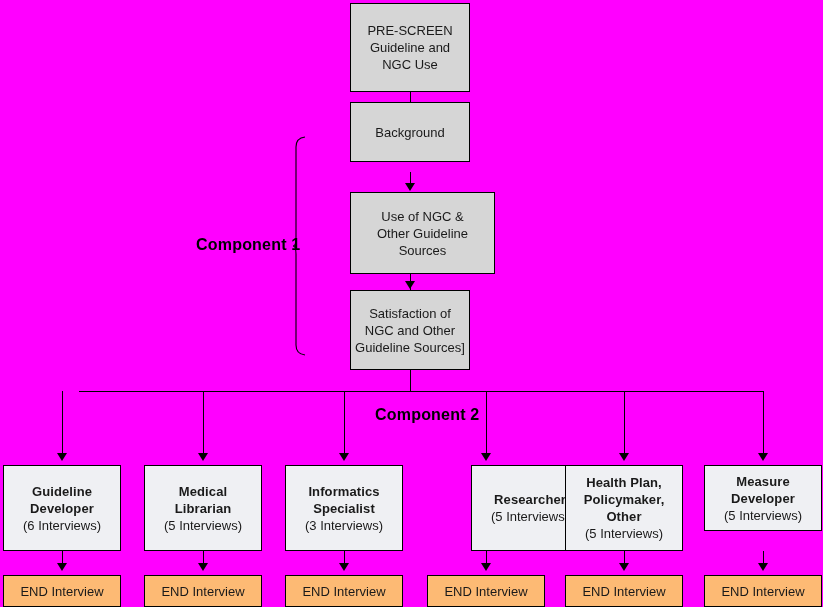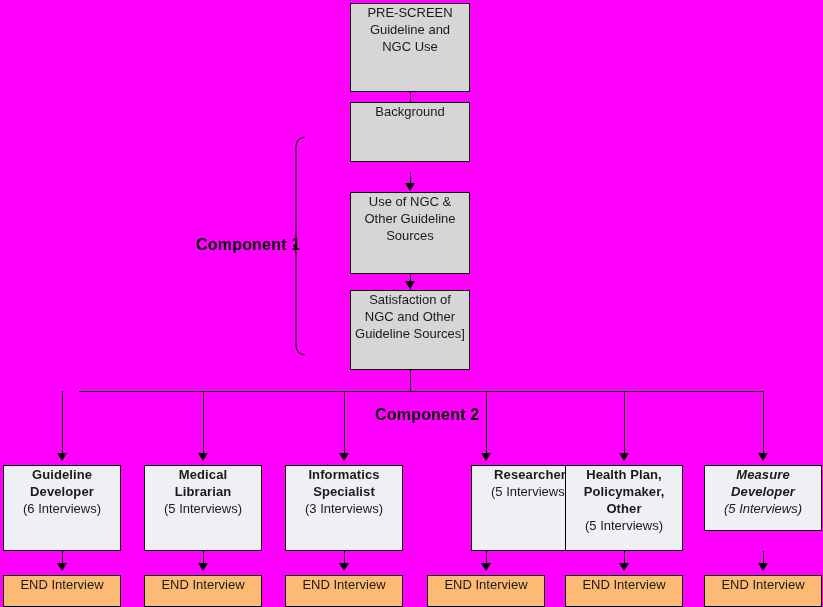--- a/index.html
+++ b/index.html
@@ -15,20 +15,21 @@
     overflow: hidden;
     font-family: "Liberation Sans", sans-serif;
   }
   .node {
     position: absolute;
     box-sizing: border-box;
     border: 1px solid #000000;
     display: flex;
     flex-direction: column;
     align-items: center;
+    justify-content: center;
     text-align: center;
     color: #1a1a1a;
   }
   .node.top {
     background: #d6d6d6;
     font-size: 13px;
     line-height: 17px;
   }
   .node.role {
     background: #eff0f3;
@@ -92,21 +93,21 @@
   <div class="line-v" style="left:410px; top:92px; height:16px;"></div>
   <div class="arrow-head" style="left:405px; top:103px;"></div>
 
   <div class="node top" style="left:350px; top:102px; width:120px; height:60px;">
     <div class="sub">Background</div>
   </div>
 
   <div class="line-v" style="left:410px; top:172px; height:16px;"></div>
   <div class="arrow-head" style="left:405px; top:183px;"></div>
 
-  <div class="node top" style="left:350px; top:192px; width:120px; height:82px;">
+  <div class="node top" style="left:350px; top:192px; width:145px; height:82px;">
     <div class="sub">Use of NGC &amp;</div>
     <div class="sub">Other Guideline</div>
     <div class="sub">Sources</div>
   </div>
 
   <div class="line-v" style="left:410px; top:274px; height:16px;"></div>
   <div class="arrow-head" style="left:405px; top:281px;"></div>
 
   <div class="node top" style="left:350px; top:290px; width:120px; height:80px;">
     <div class="sub">Satisfaction of</div>
@@ -167,21 +168,21 @@
     <div class="sub">(5 Interviews)</div>
   </div>
 
   <div class="node role" style="left:565px; top:465px; width:118px; height:86px;">
     <div class="ttl">Health Plan,</div>
     <div class="ttl">Policymaker,</div>
     <div class="ttl">Other</div>
     <div class="sub">(5 Interviews)</div>
   </div>
 
-  <div class="node role" style="left:704px; top:465px; width:118px; height:66px;font-style:italic;">
+  <div class="node role" style="left:704px; top:465px; width:118px; height:66px;">
     <div class="ttl">Measure</div>
     <div class="ttl">Developer</div>
     <div class="sub">(5 Interviews)</div>
   </div>
 
   <div class="line-v" style="left:62px; top:551px; height:17px;"></div>
   <div class="arrow-head" style="left:57px; top:563px;"></div>
 
   <div class="line-v" style="left:203px; top:551px; height:17px;"></div>
   <div class="arrow-head" style="left:198px; top:563px;"></div>

